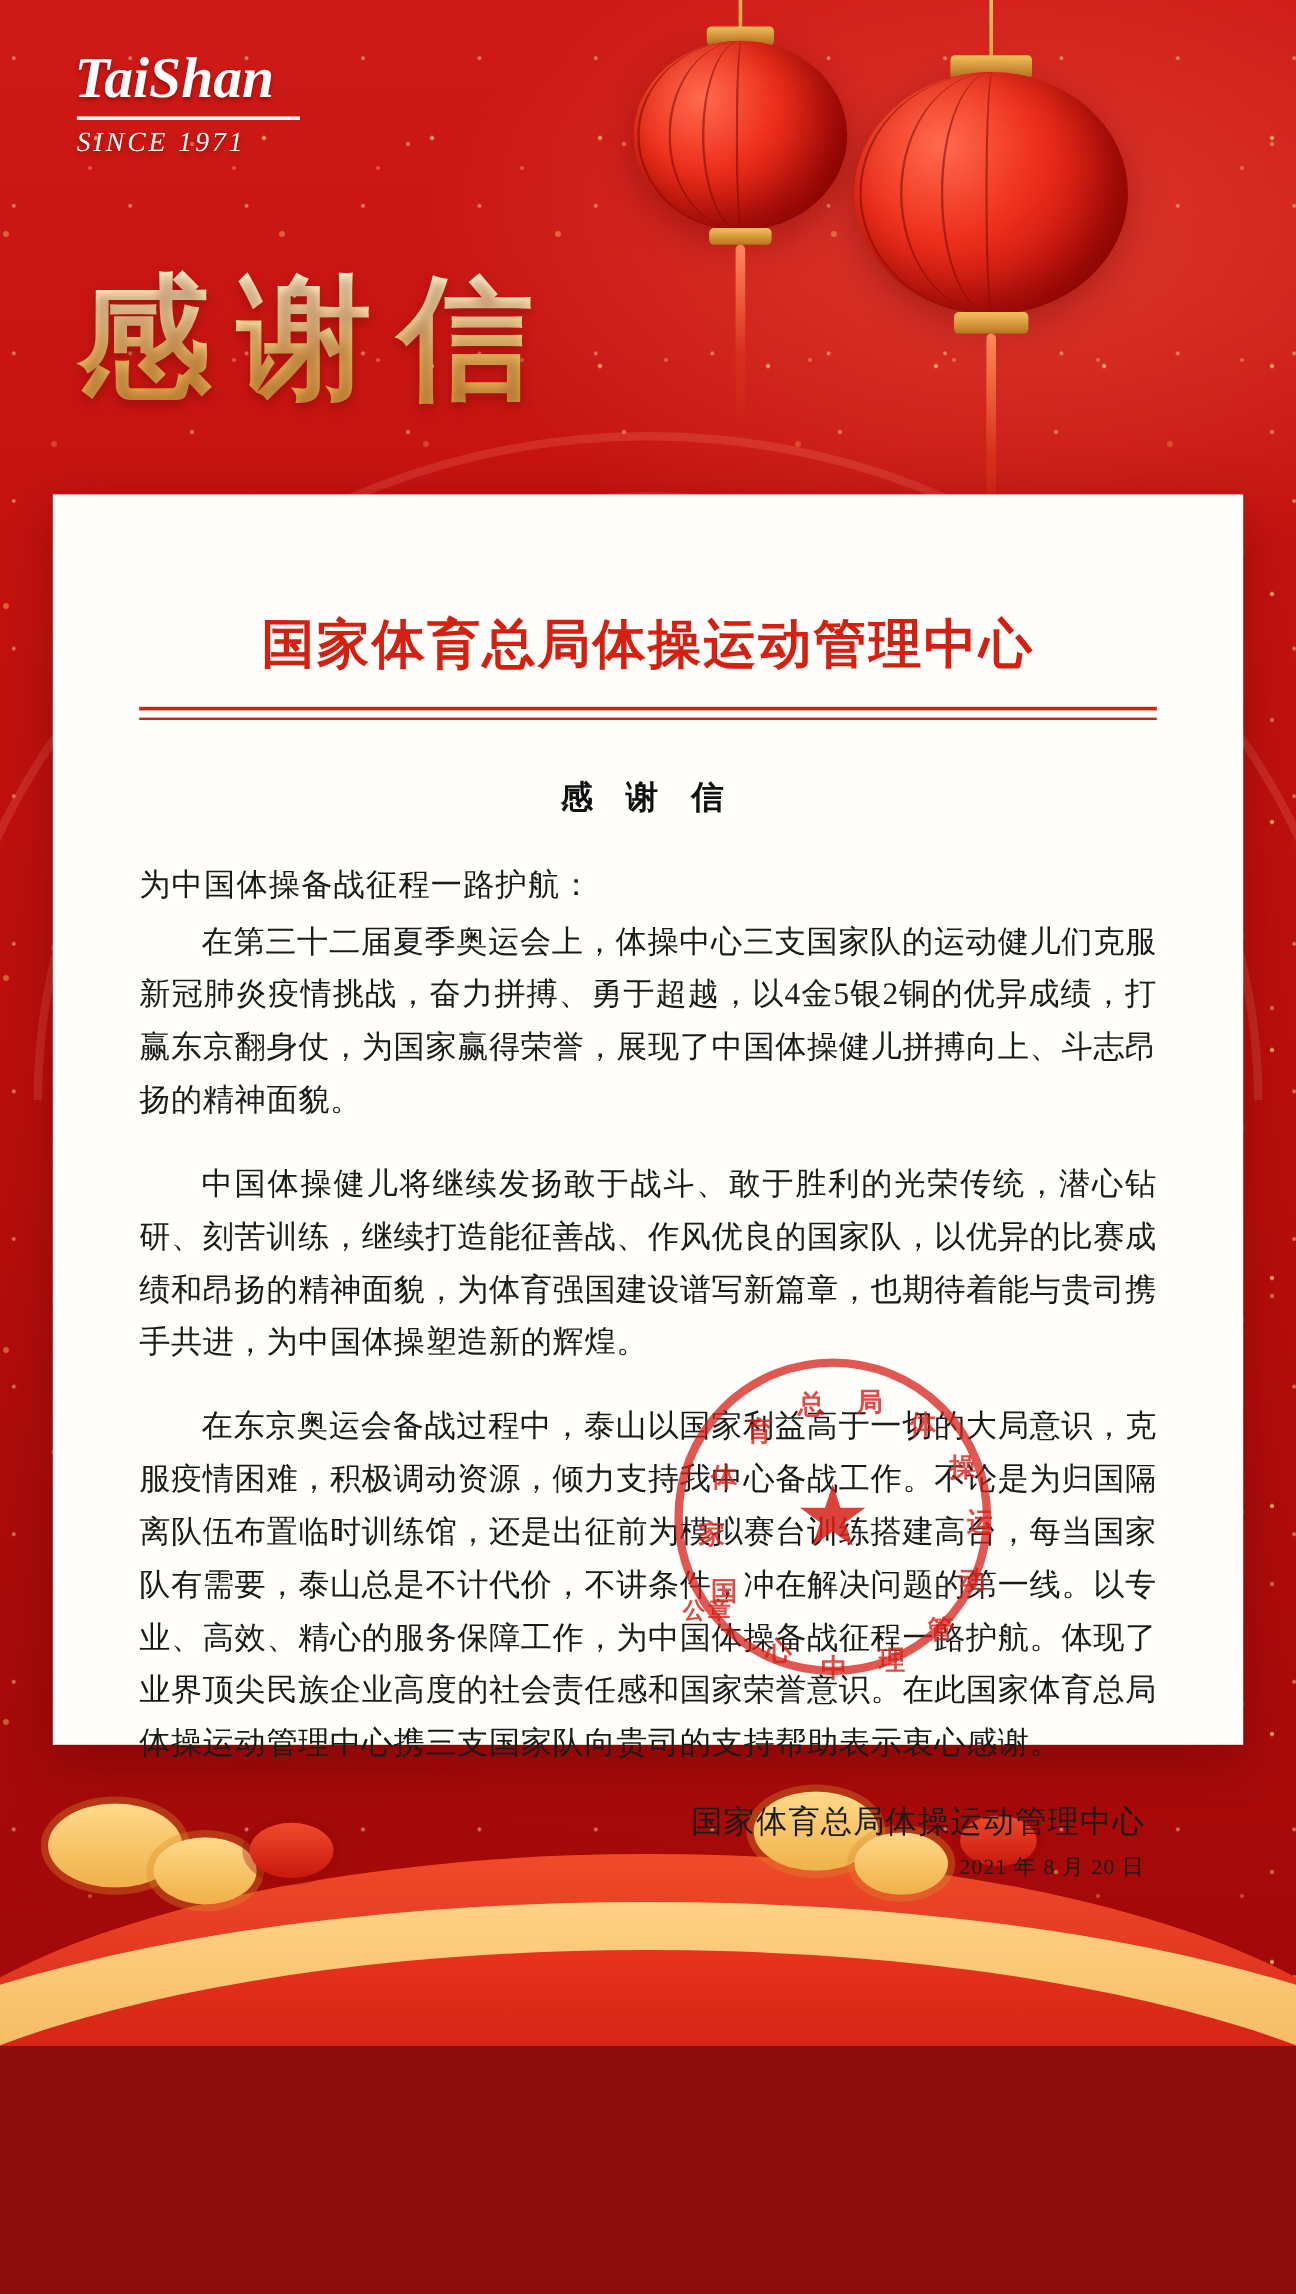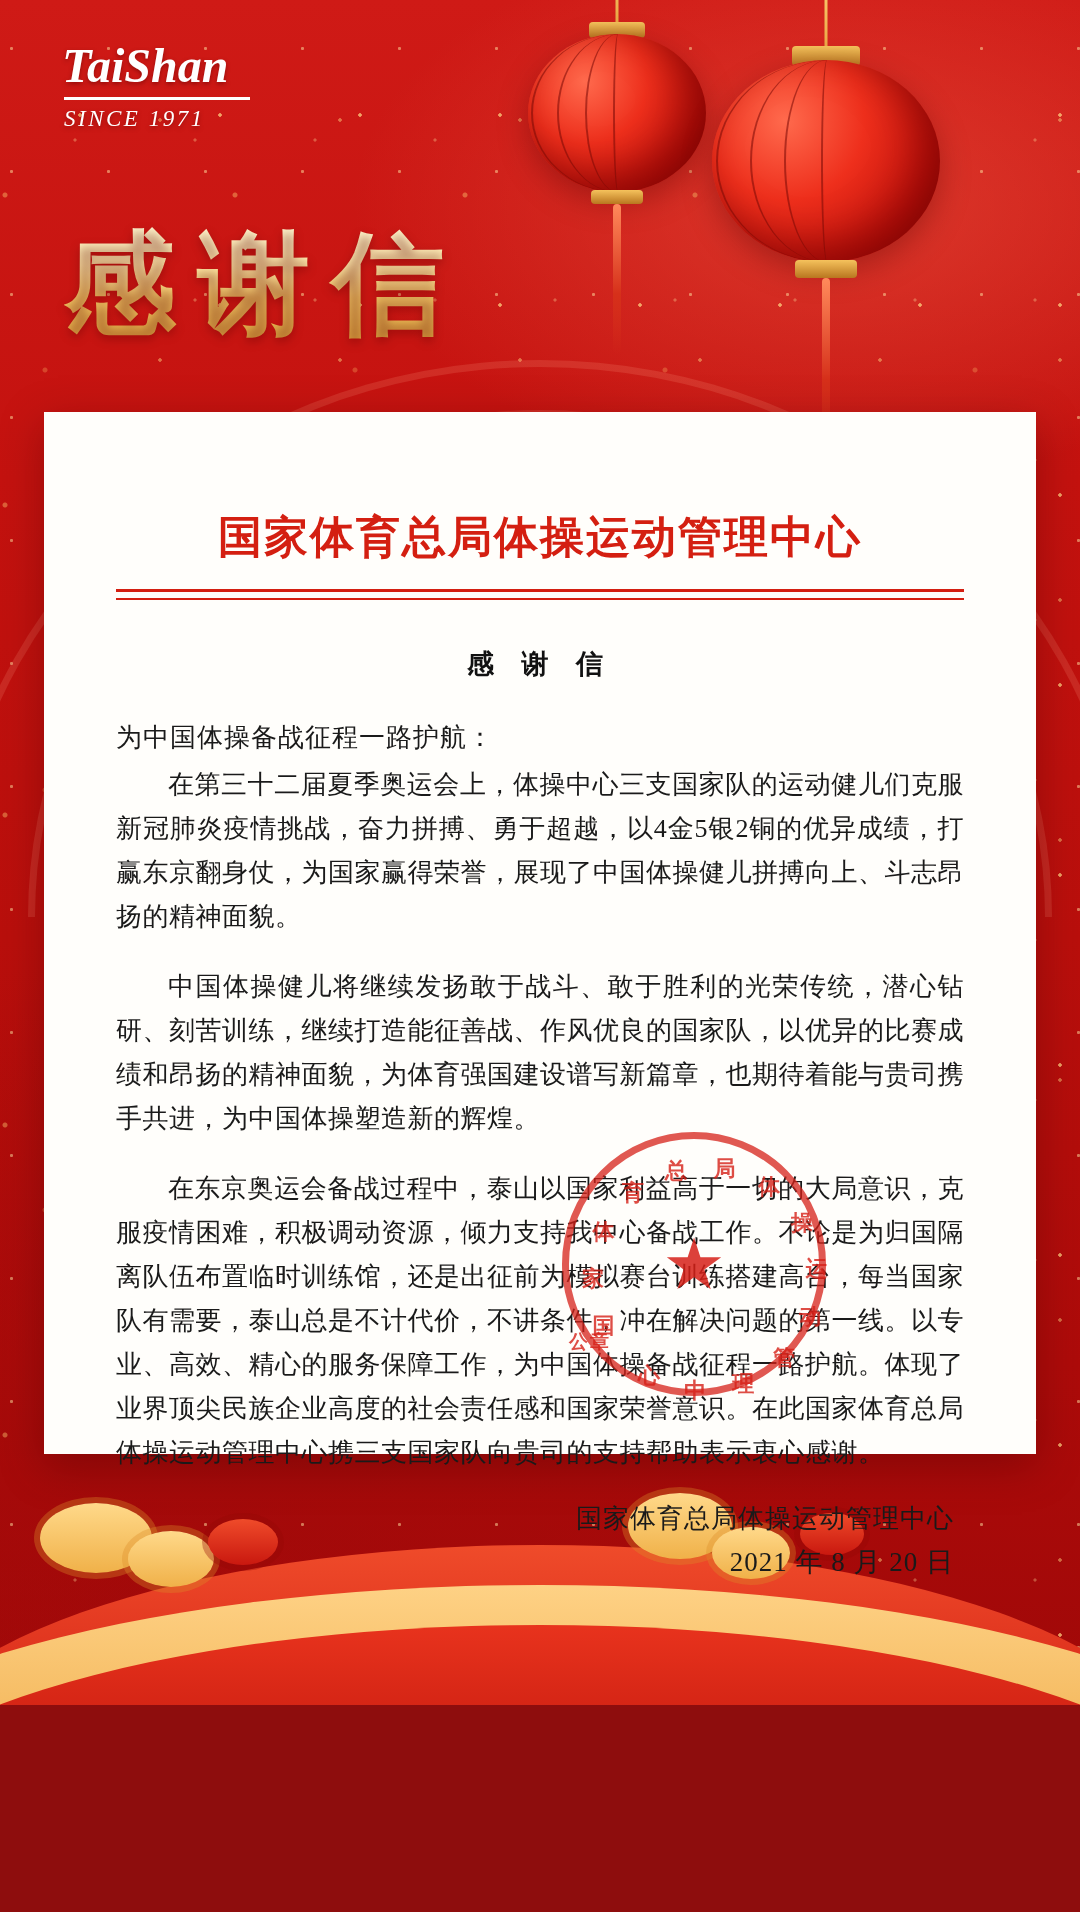--- a/index.html
+++ b/index.html
@@ -129,21 +129,21 @@
     width: 8px;
     background: linear-gradient(180deg, #ff8a5b, #d6301a 60%, rgba(214,48,26,0));
     border-radius: 4px;
   }
 
   
   .hero-title {
     position: absolute;
     left: 64px;
     top: 222px;
-    font-family: Liberation Sans, sans-serif;
+    font-family: Liberation Serif, serif;
     font-weight: bold;
     font-size: 112px;
     letter-spacing: 22px;
     line-height: 1.1;
     background: linear-gradient(180deg, #fff6d2 0%, #ffe9a8 35%, #f3c664 62%, #e0a63f 100%);
     -webkit-background-clip: text;
     background-clip: text;
     color: transparent;
     text-shadow: 0 4px 10px rgba(90,0,0,0.35);
   }
@@ -208,21 +208,21 @@
     text-align: right;
     font-size: 26px;
     color: #1a1a1a;
     letter-spacing: 1px;
     padding-right: 10px;
     position: relative;
     z-index: 3;
   }
   .sign-date {
     margin-top: 8px;
-    font-size: 27px;
+    font-size: 18px;
   }
 
   
   .stamp {
     position: absolute;
     right: 210px;
     bottom: 58px;
     width: 250px;
     height: 250px;
     border: 7px solid rgba(214,32,24,0.75);

